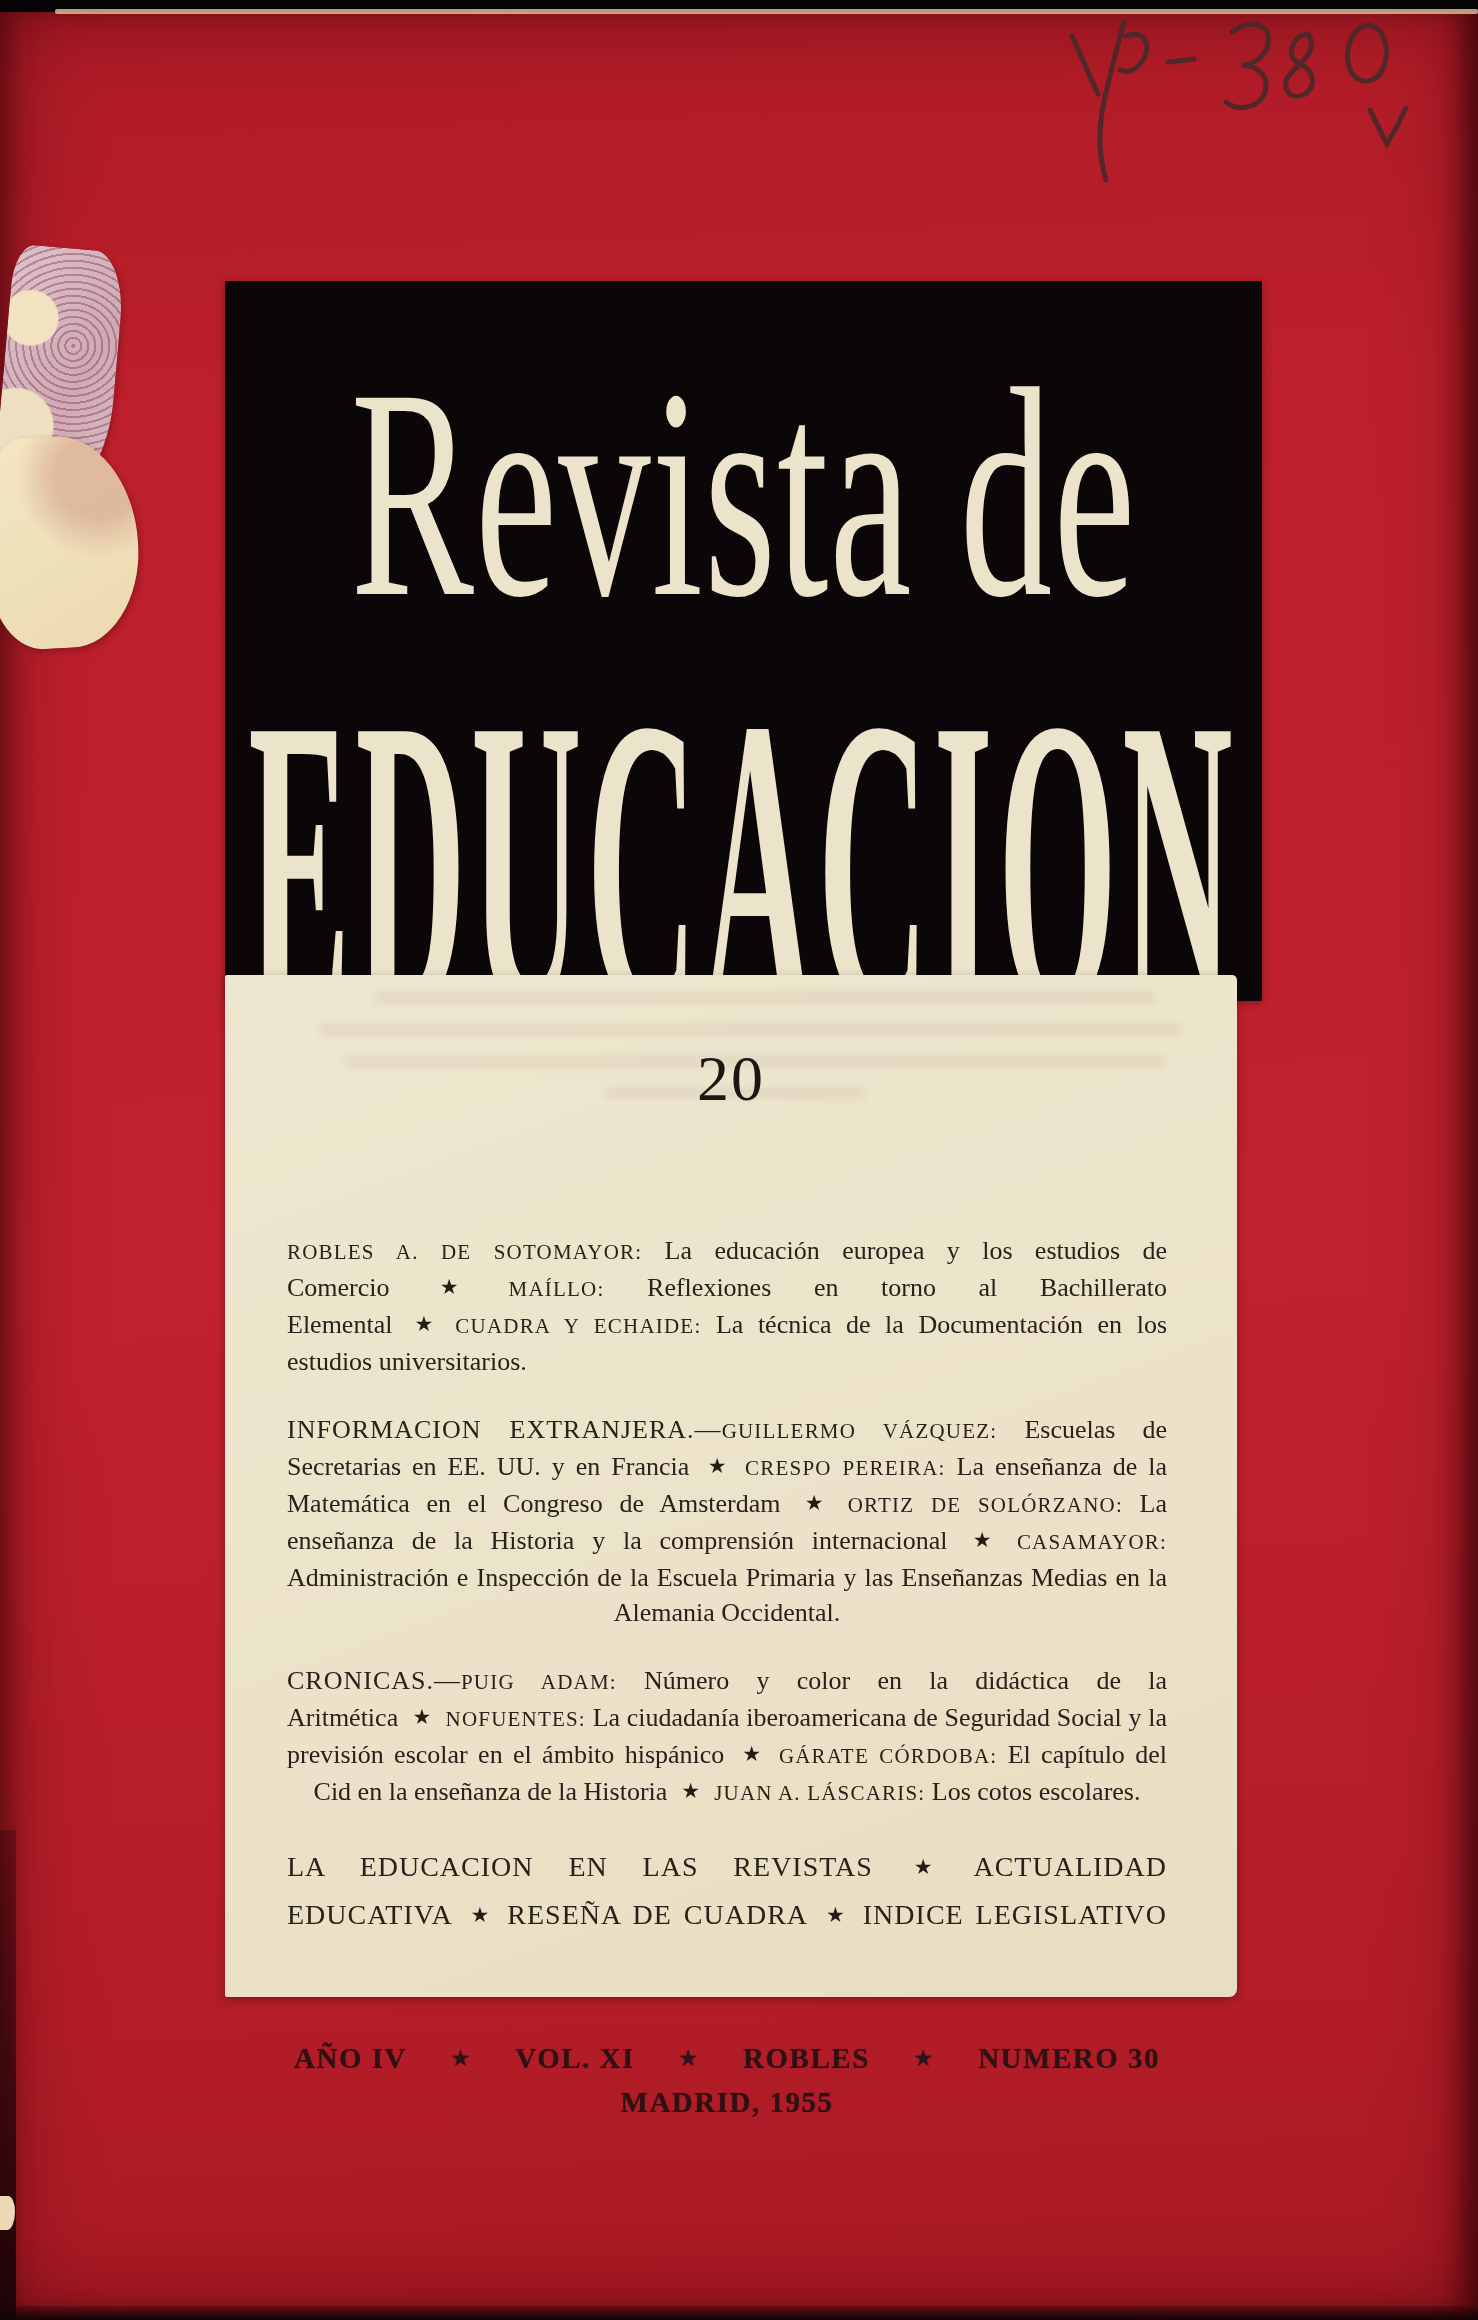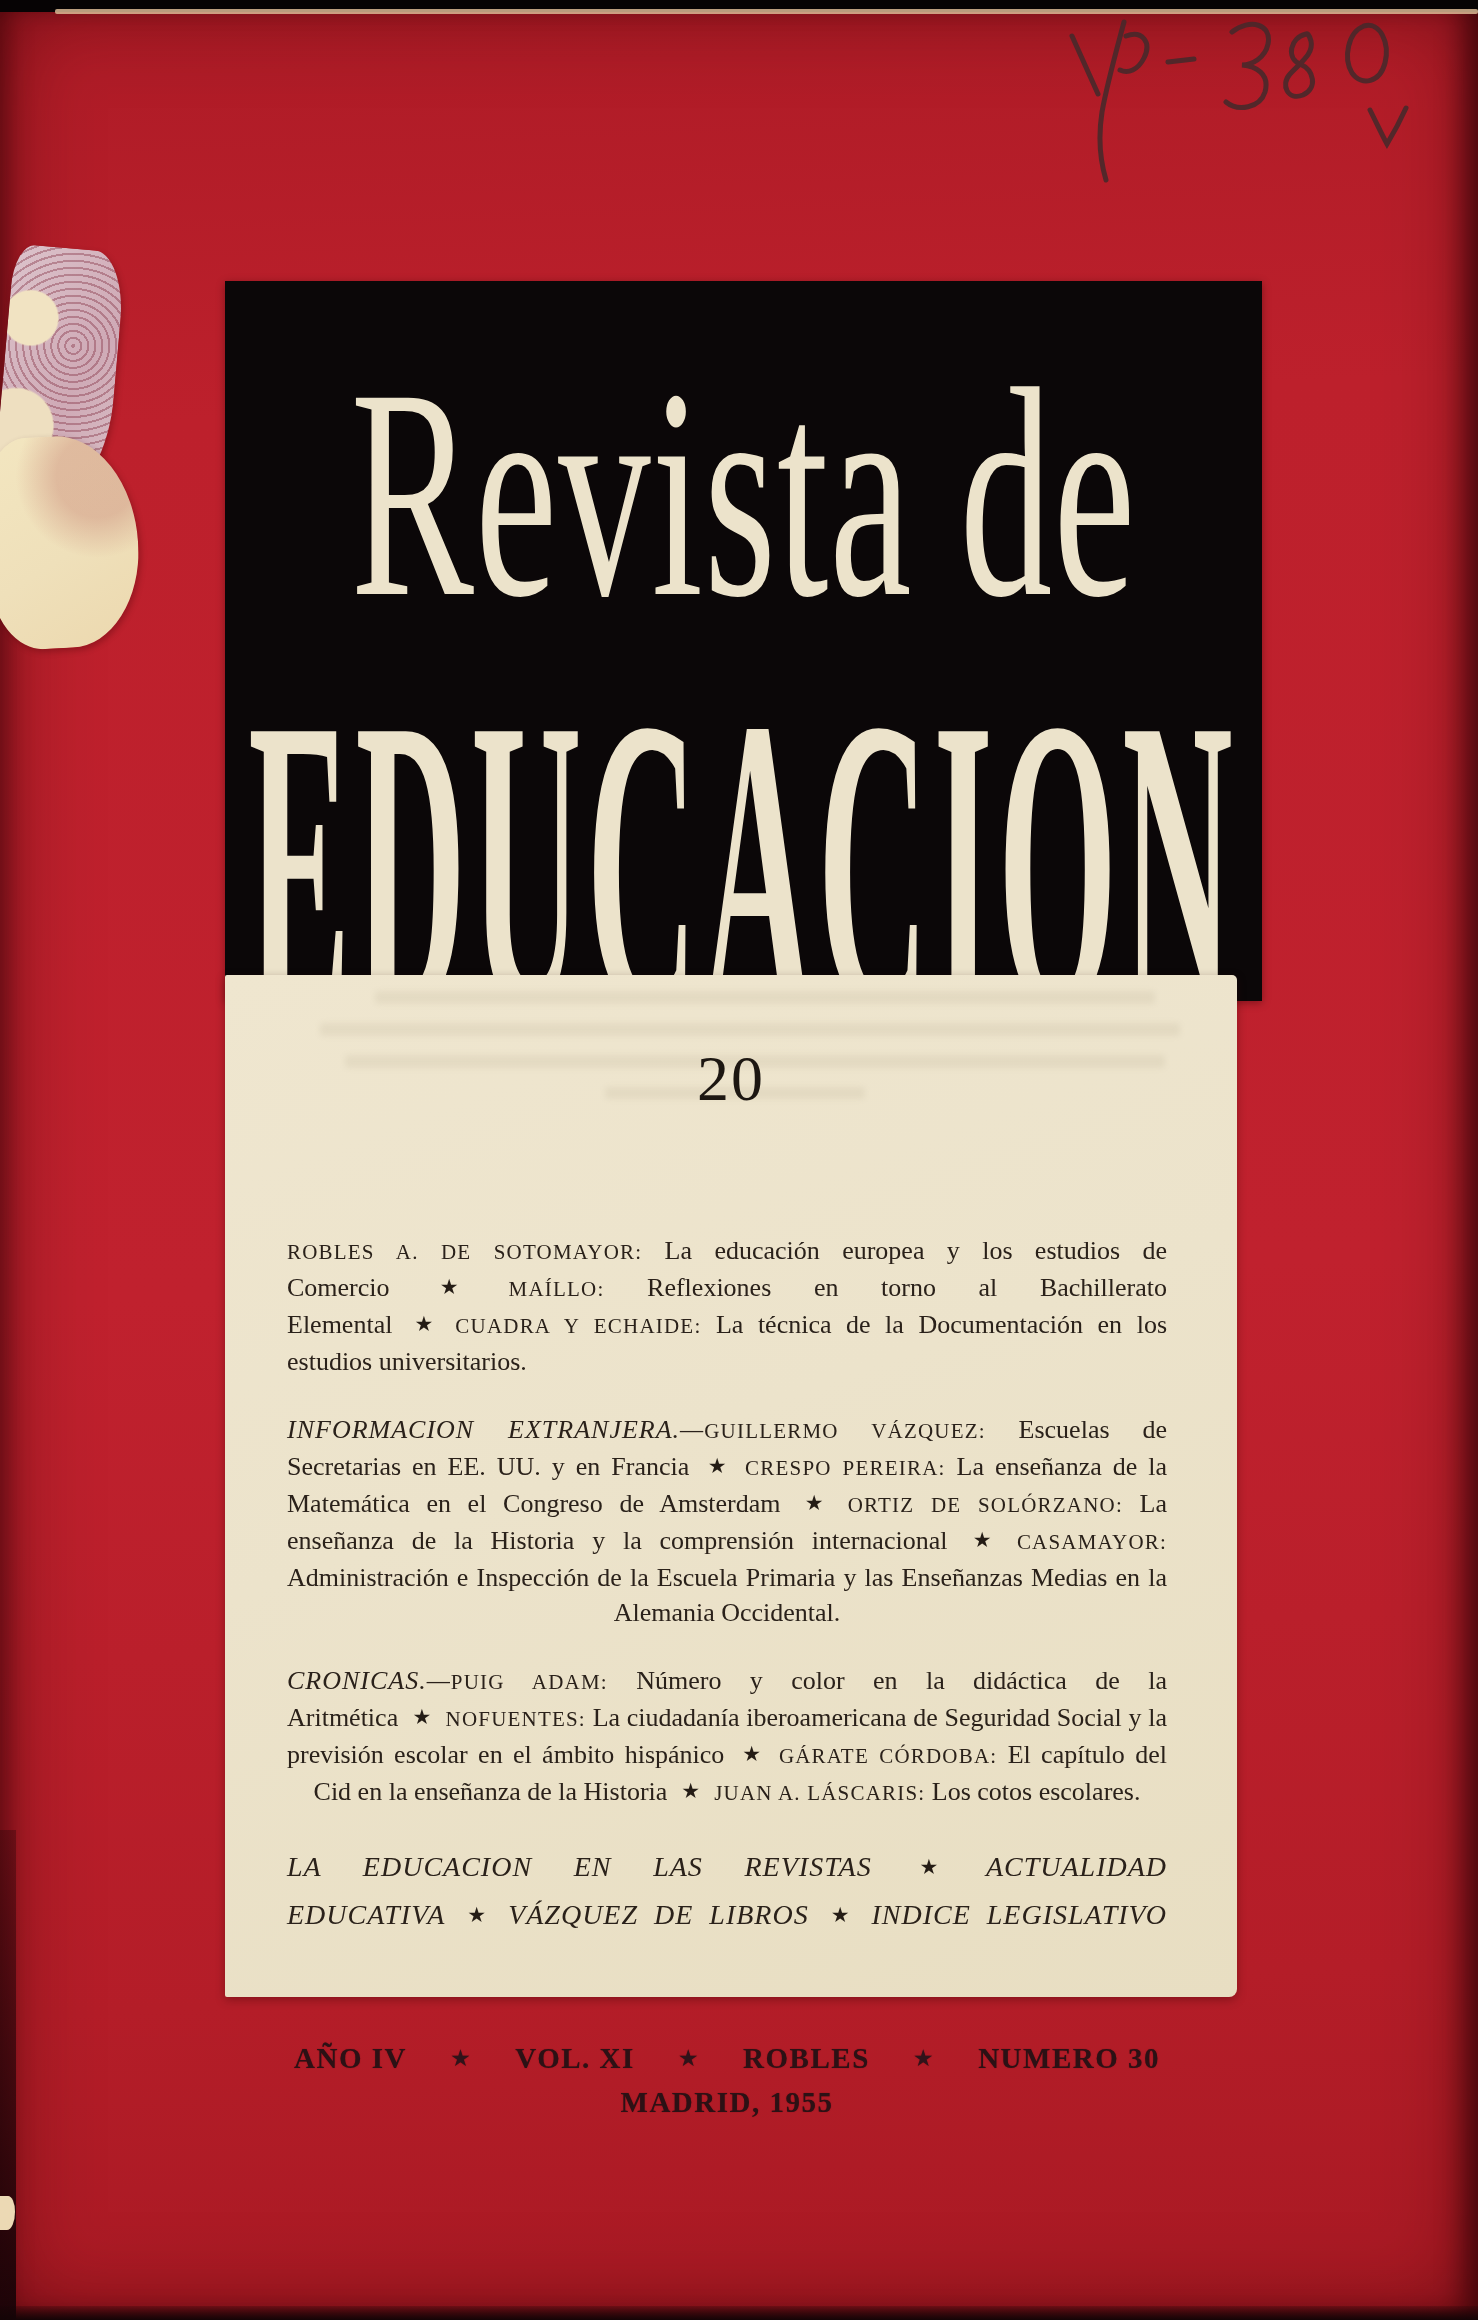--- a/index.html
+++ b/index.html
@@ -71,21 +71,21 @@
     position:absolute;top:72px;left:0;width:100%;text-align:center;
     font-size:64px;line-height:64px;color:#1d1712;letter-spacing:2px;
   }
 
   .contents{position:absolute;left:62px;top:258px;width:880px;font-size:26px;line-height:35px;color:#2a211a;}
   .contents p{margin:0 0 33px 0;text-align:justify;}
   .contents p.last-center{text-align-last:center;}
   .contents p.last-left{text-align-last:auto;}
   .contents p.spread{text-align-last:justify;}
   .sc{font-size:21px;letter-spacing:1.2px;}
-  .ic{font-style:italic;letter-spacing:1px;margin-top:36px;}
+  .ic{letter-spacing:1px;margin-top:36px;}
   .p-lists{font-size:28px;line-height:46px;margin-bottom:0 !important;}
   .star{font-size:21px;padding:0 14px;position:relative;top:-2px;color:#241c15;}
 
   
   .footer{position:absolute;left:294px;top:2042px;width:866px;color:#2c1115;
     font-weight:bold;font-size:29px;letter-spacing:1.5px;
     text-shadow:0 0 1px rgba(60,10,14,.6);}
   .footer-line1{display:flex;justify-content:space-between;align-items:baseline;}
   .footer .star{color:#30131a;font-size:20px;top:-3px;padding:0;}
   .footer-line2{text-align:center;margin-top:11px;}
@@ -130,21 +130,21 @@
     <div class="ghost g2"></div>
     <div class="ghost g3"></div>
     <div class="ghost g4"></div>
 
     <div class="issue-number">20</div>
 
     <div class="contents">
       <p class="last-left"><span class="sc">ROBLES A. DE SOTOMAYOR: </span><span class="n">La educación europea y los estudios de Comercio</span><span class="star">★</span><span class="sc">MAÍLLO: </span><span class="n">Reflexiones en torno al Bachillerato Elemental</span><span class="star">★</span><span class="sc">CUADRA Y ECHAIDE: </span><span class="n">La técnica de la Documentación en los estudios universitarios.</span></p>
       <p class="last-center"><span class="ic">INFORMACION EXTRANJERA.—</span><span class="sc">GUILLERMO VÁZQUEZ: </span><span class="n">Escuelas de Secretarias en EE. UU. y en Francia</span><span class="star">★</span><span class="sc">CRESPO PEREIRA: </span><span class="n">La enseñanza de la Matemática en el Congreso de Amsterdam</span><span class="star">★</span><span class="sc">ORTIZ DE SOLÓRZANO: </span><span class="n">La enseñanza de la Historia y la comprensión internacional</span><span class="star">★</span><span class="sc">CASAMAYOR: </span><span class="n">Administración e Inspección de la Escuela Primaria y las Enseñanzas Medias en la Alemania Occidental.</span></p>
       <p class="last-center"><span class="ic">CRONICAS.—</span><span class="sc">PUIG ADAM: </span><span class="n">Número y color en la didáctica de la Aritmética</span><span class="star">★</span><span class="sc">NOFUENTES: </span><span class="n">La ciudadanía iberoamericana de Seguridad Social y la previsión escolar en el ámbito hispánico</span><span class="star">★</span><span class="sc">GÁRATE CÓRDOBA: </span><span class="n">El capítulo del Cid en la enseñanza de la Historia</span><span class="star">★</span><span class="sc">JUAN A. LÁSCARIS: </span><span class="n">Los cotos escolares.</span></p>
-      <p class="spread p-lists"><span class="ic">LA EDUCACION EN LAS REVISTAS</span><span class="star">★</span><span class="ic">ACTUALIDAD EDUCATIVA</span><span class="star">★</span><span class="ic">VÁZQUEZ DE LIBROS</span><span class="star">★</span><span class="ic">INDICE LEGISLATIVO</span></p>
+      <p class="spread p-lists"><span class="ic">LA EDUCACION EN LAS REVISTAS</span><span class="star">★</span><span class="ic">ACTUALIDAD EDUCATIVA</span><span class="star">★</span><span class="ic">RESEÑA DE CUADRA</span><span class="star">★</span><span class="ic">INDICE LEGISLATIVO</span></p>
     </div>
   </div>
 
   <div class="footer">
     <div class="footer-line1" id="footer-line1">
         <span>AÑO IV</span>
         <span class="star">★</span>
         <span>VOL. XI</span>
         <span class="star">★</span>
         <span>ROBLES</span>

